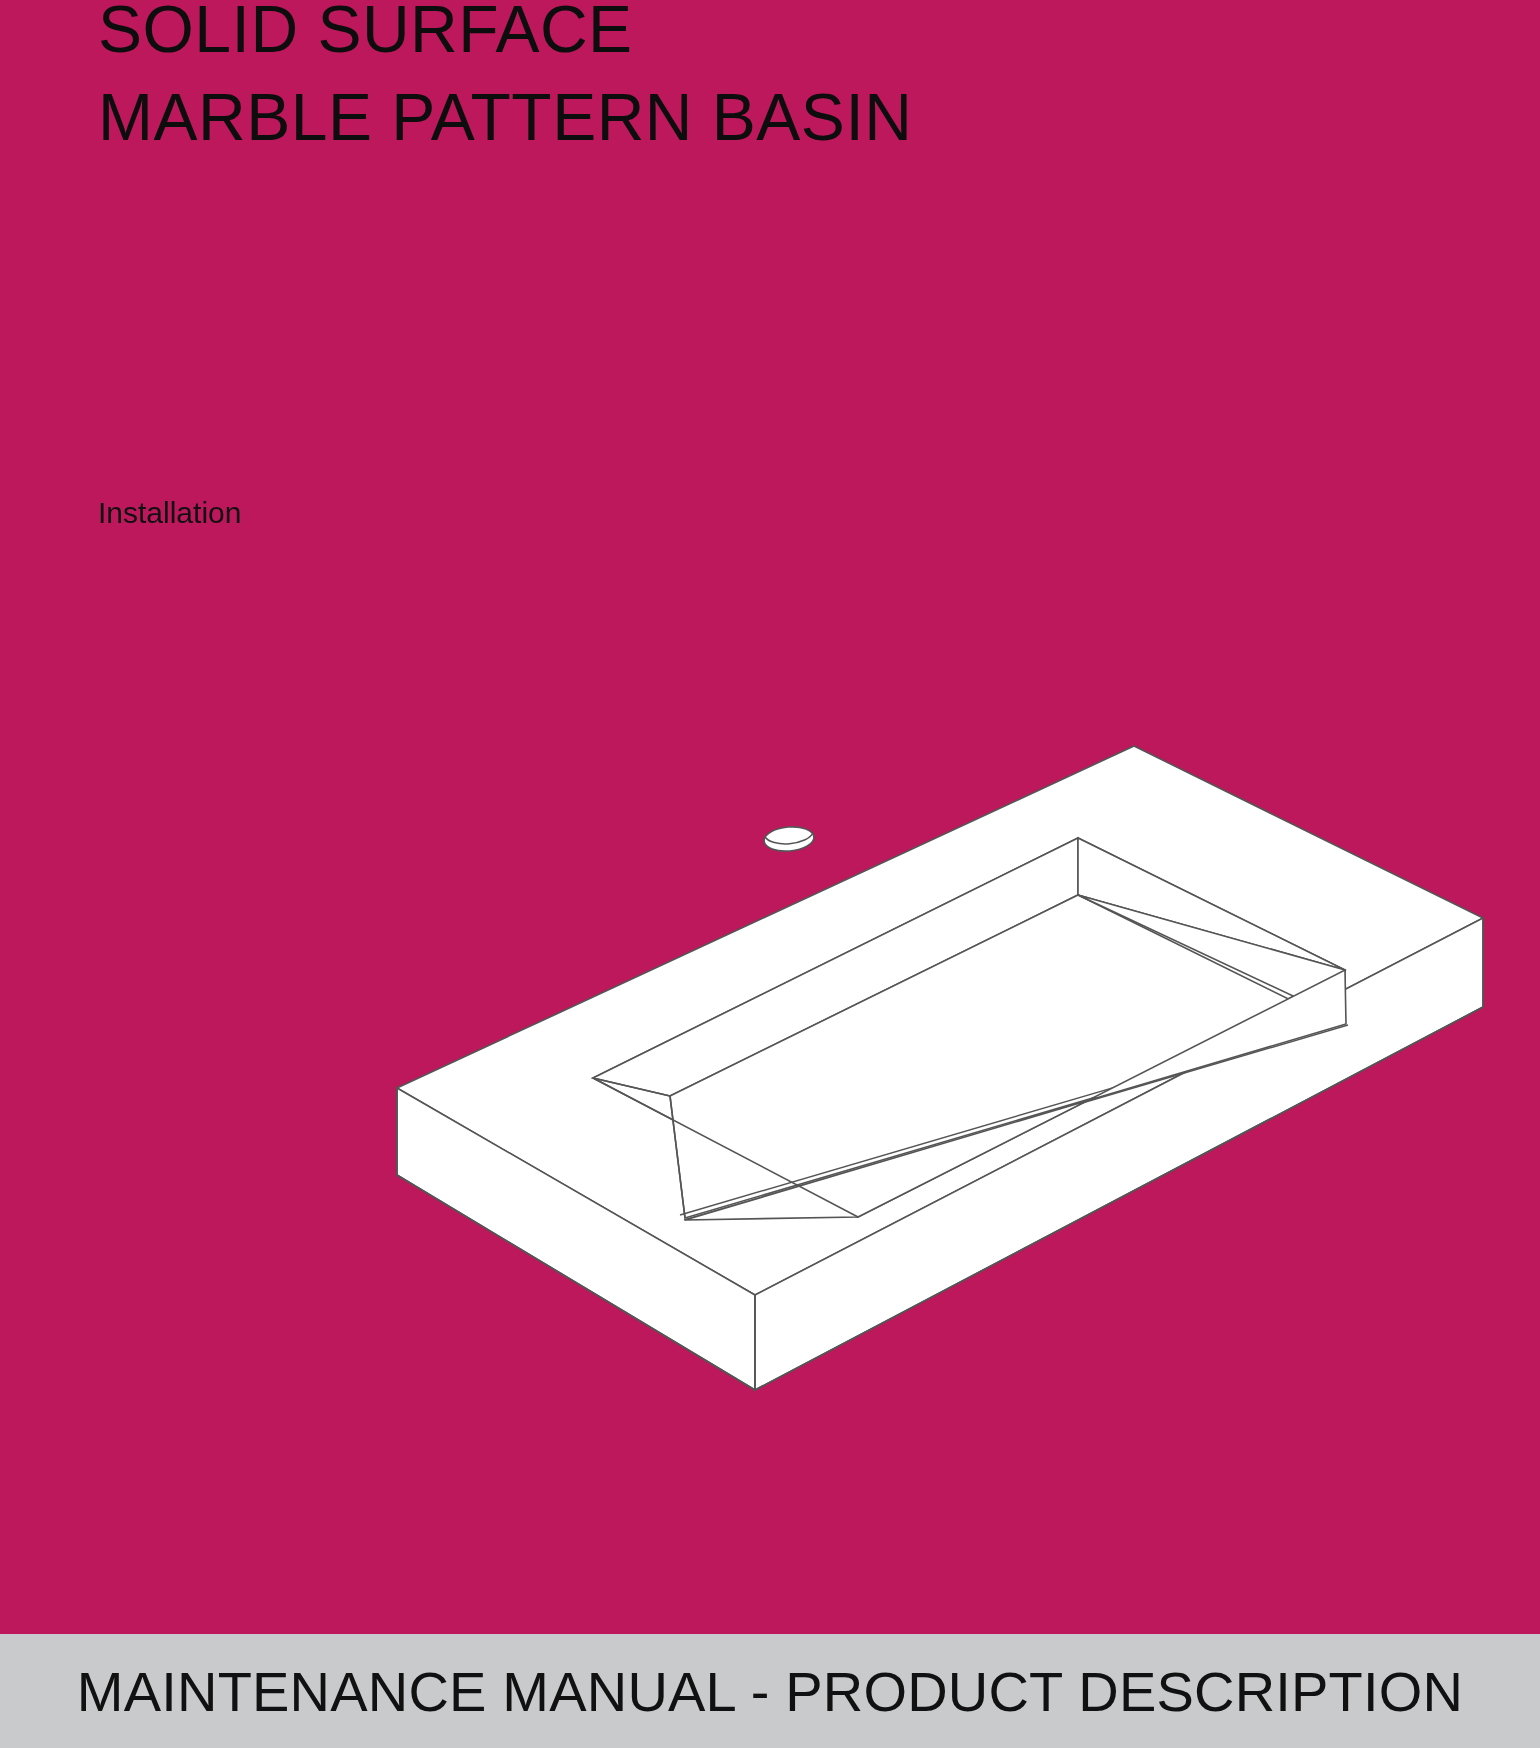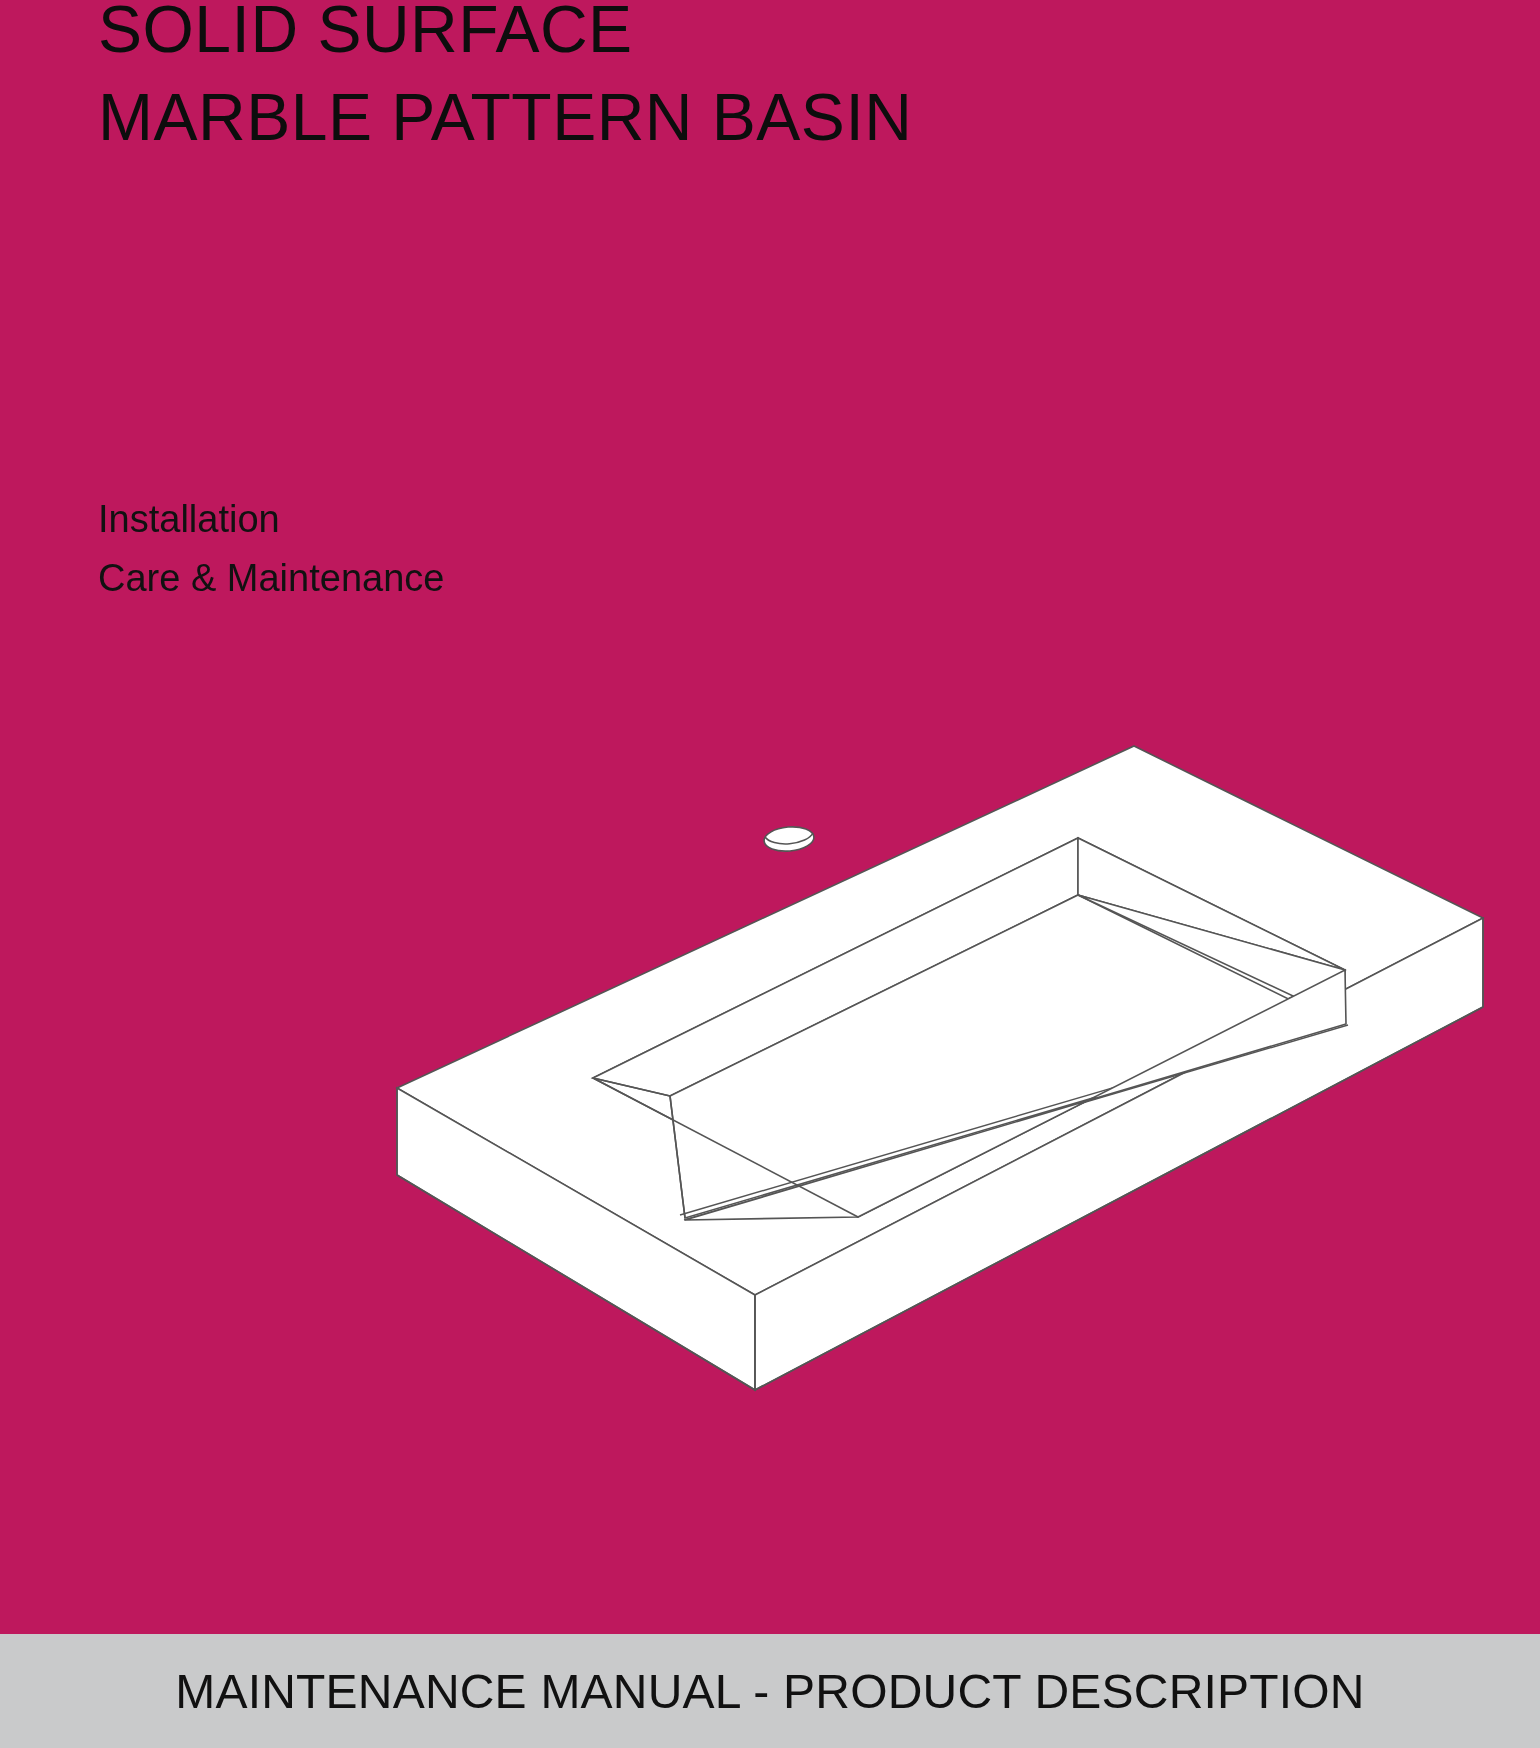--- a/index.html
+++ b/index.html
@@ -37,21 +37,21 @@
 
   
   .subtitle-block {
     position: absolute;
     left: 98px;
     top: 490px;
     width: 900px;
   }
   .subtitle-line {
     font-family: "Liberation Sans", sans-serif;
-    font-size: 38px;
+    font-size: 30px;
     font-weight: 400;
     color: #111111;
     line-height: 1.55;
     white-space: nowrap;
   }
 
   
   .figure {
     position: absolute;
     left: 0;
@@ -72,40 +72,39 @@
     top: 1634px;
     width: 1540px;
     height: 114px;
     background: #c9cacb;
     display: flex;
     align-items: center;
     justify-content: center;
   }
   .footer-text {
     font-family: "Liberation Sans", sans-serif;
-    font-size: 48px;
+    font-size: 56px;
     font-weight: 400;
     letter-spacing: 0.2px;
     color: #111111;
     white-space: nowrap;
   }
 </style>
 </head>
 <body>
 
 <div class="page">
 
   <div class="title-block">
     <div class="title-line">SOLID SURFACE</div>
     <div class="title-line">MARBLE PATTERN BASIN</div>
   </div>
 
   <div class="subtitle-block">
     <div class="subtitle-line">Installation</div>
-    <div class="subtitle-line">Care &amp; Maintenance</div>
   </div>
 
   <div class="figure">
     <svg viewBox="0 0 1540 820" xmlns="http://www.w3.org/2000/svg">
       <g fill="none" stroke="#555555" stroke-width="1.6" stroke-linejoin="miter" stroke-linecap="butt">
 
         <path fill="#ffffff" d="M 397 468 L 1134 126 L 1483 298 L 755 675 Z"></path>
 
         <path fill="#ffffff" d="M 397 468 L 755 675 L 755 770 L 397 555 Z"></path>
 

